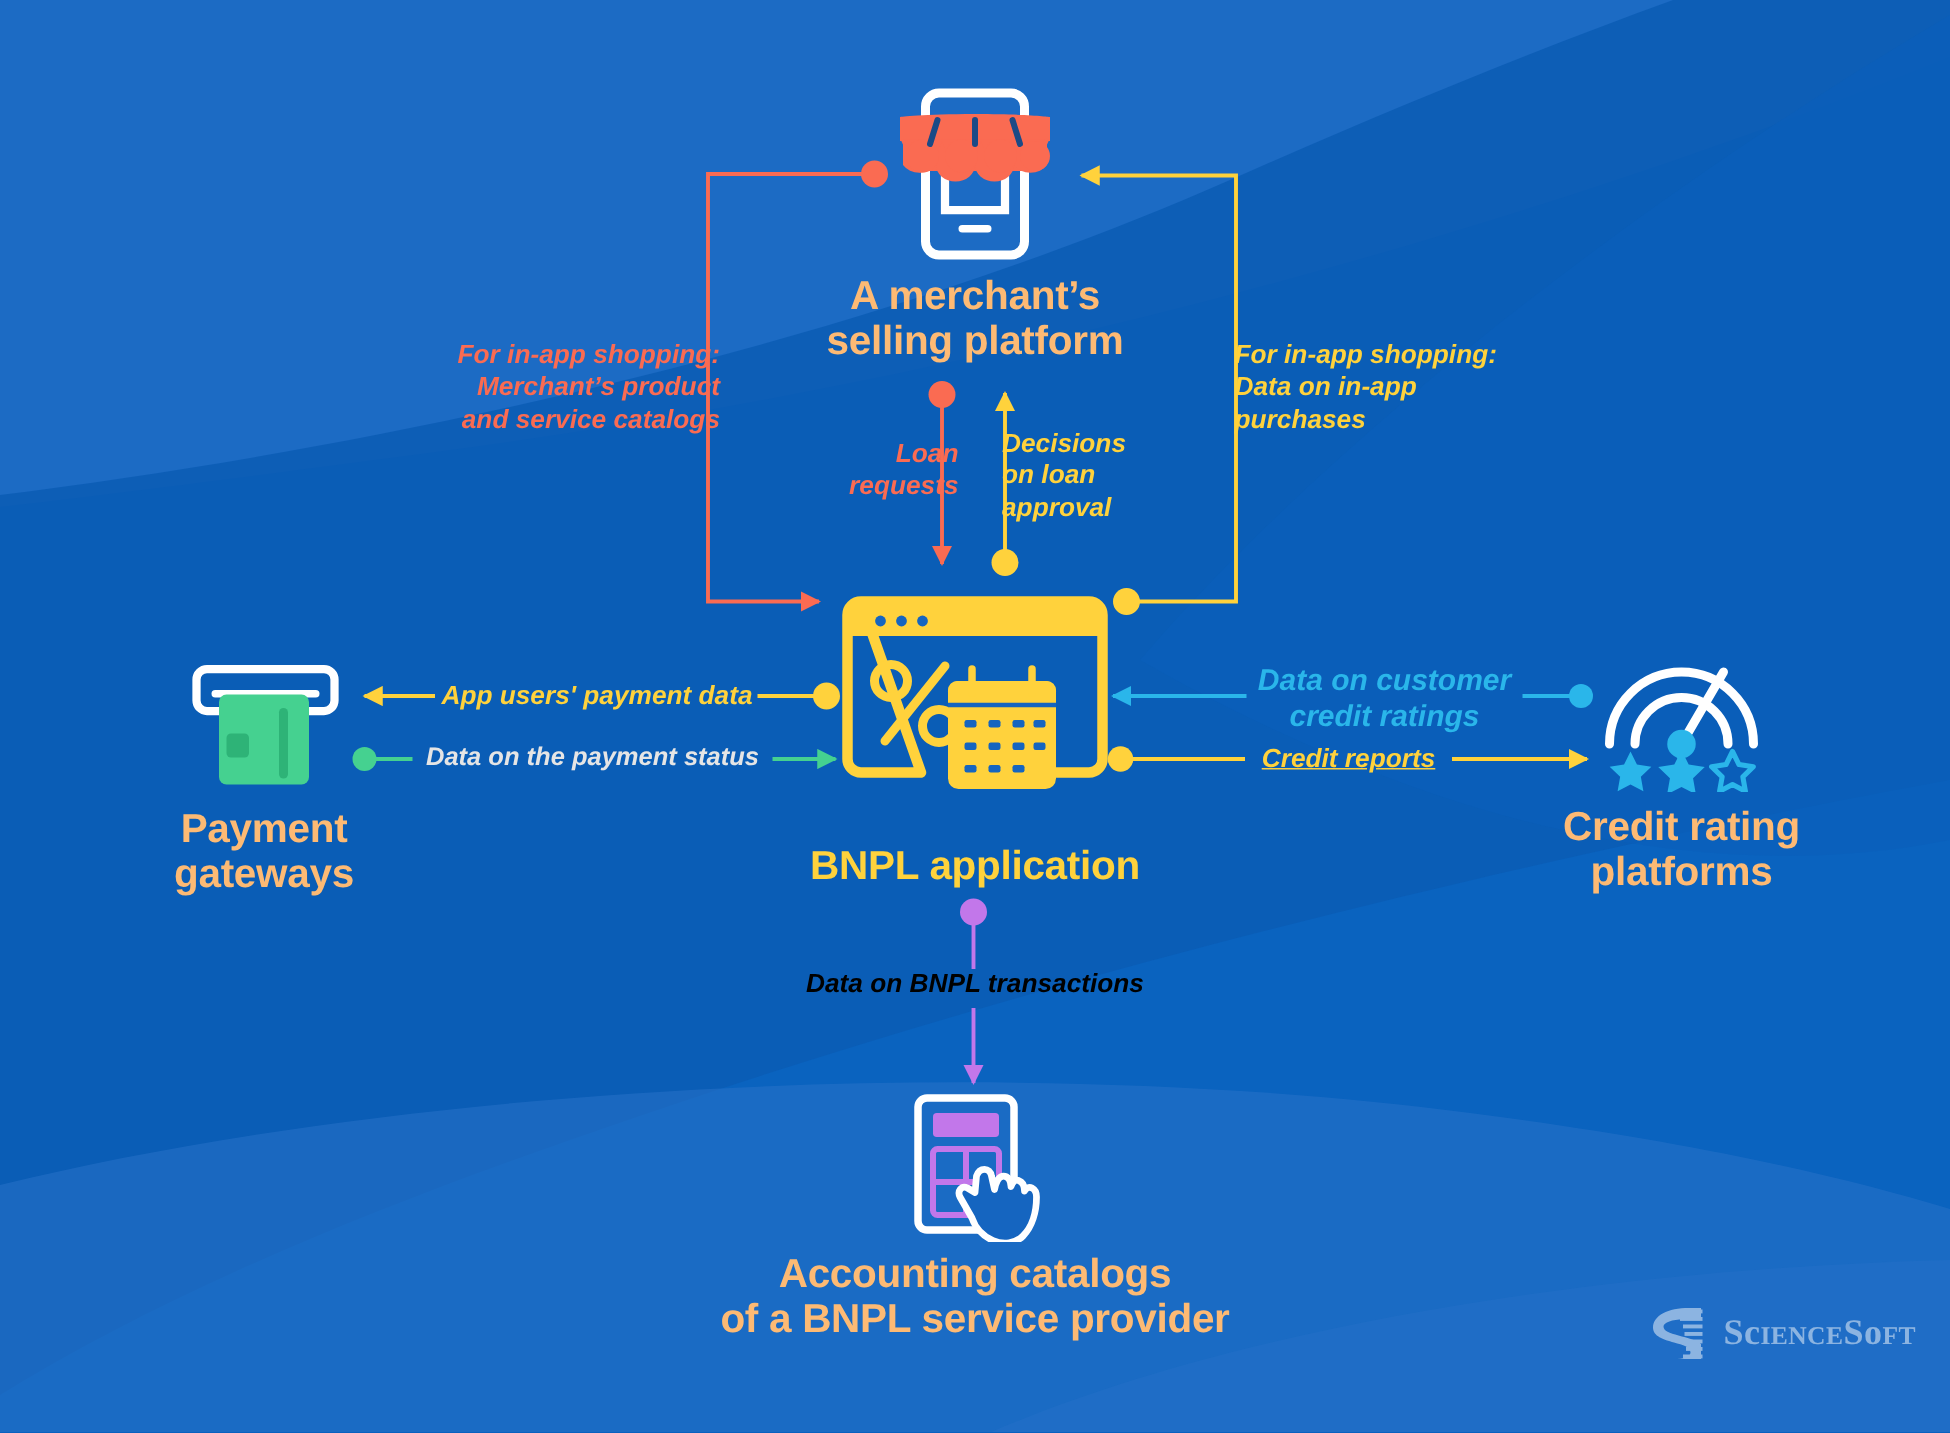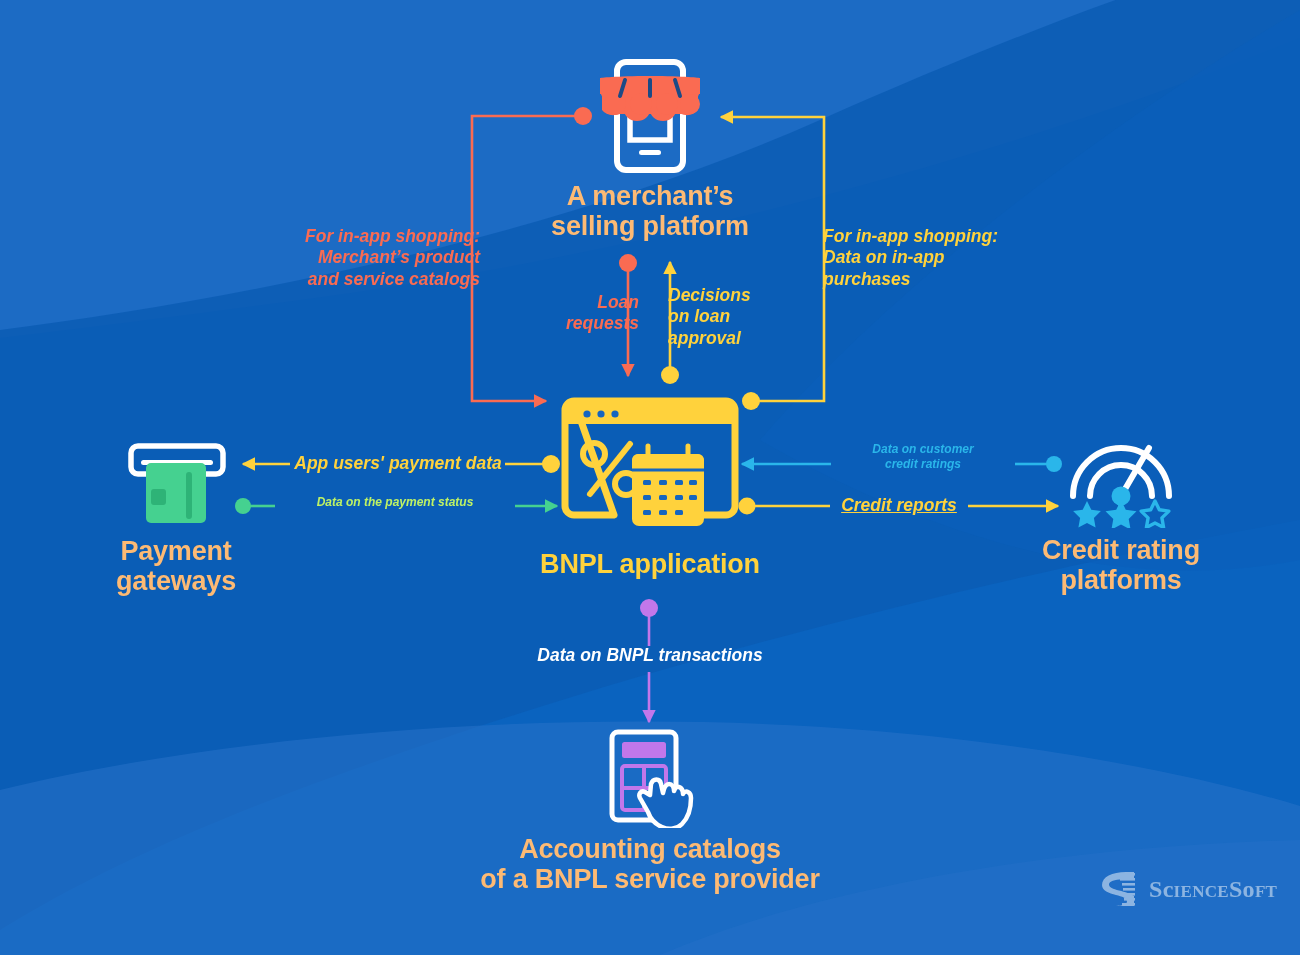--- a/index.html
+++ b/index.html
@@ -29,23 +29,23 @@
 
   .edge-label{
     position:absolute;
     font-style:italic;
     font-weight:bold;
     line-height:1.22;
     white-space:pre-line;
   }
   .el-red{color:#fa6b52;font-size:17.5px;}
   .el-yellow{color:#ffd23c;font-size:17.5px;}
-  .el-green{color:#bef264;font-size:12px;}
-  .el-cyan{color:#2ab6ea;font-size:12px;}
-  .el-violet{color:#ffffff;font-size:17.5px;}
+  .el-green{color:#e5e5e5;font-size:17px;}
+  .el-cyan{color:#2ab6ea;font-size:20px;}
+  .el-violet{color:#000000;font-size:17.5px;}
   .ta-r{text-align:right;}
   .ta-l{text-align:left;}
   .ta-c{text-align:center;}
 
   
   #logo{
     position:absolute;
     left:1096px;top:868px;
     display:flex;align-items:center;gap:11px;
     opacity:.62;
@@ -201,21 +201,21 @@
         <rect x="149" y="88" width="8" height="5" rx="1.5"></rect>
         <rect x="103" y="103" width="8" height="5" rx="1.5"></rect>
         <rect x="119" y="103" width="8" height="5" rx="1.5"></rect>
         <rect x="135" y="103" width="8" height="5" rx="1.5"></rect>
         <rect x="149" y="103" width="8" height="5" rx="1.5"></rect>
         <rect x="103" y="118" width="8" height="5" rx="1.5"></rect>
         <rect x="119" y="118" width="8" height="5" rx="1.5"></rect>
         <rect x="135" y="118" width="8" height="5" rx="1.5"></rect>
       </g>
     </svg>
-    <div class="node-label lbl-yellow" style="margin-top:8px;">BNPL application</div>
+    <div class="node-label lbl-yellow" style="margin-top:20px;">BNPL application</div>
   </div>
 
   <div class="node" style="left:85px;top:438px;width:182px;">
     <svg width="182" height="90" viewBox="0 0 182 90">
 
       <rect x="46" y="8" width="92" height="28" rx="7" fill="none" stroke="#ffffff" stroke-width="5.5"></rect>
       <rect x="56" y="22" width="72" height="5" rx="2.5" fill="#ffffff"></rect>
 
       <rect x="61" y="25" width="60" height="60" rx="5" fill="#45d190"></rect>
       <rect x="66" y="51" width="15" height="16" rx="3" fill="#2eb377"></rect>

